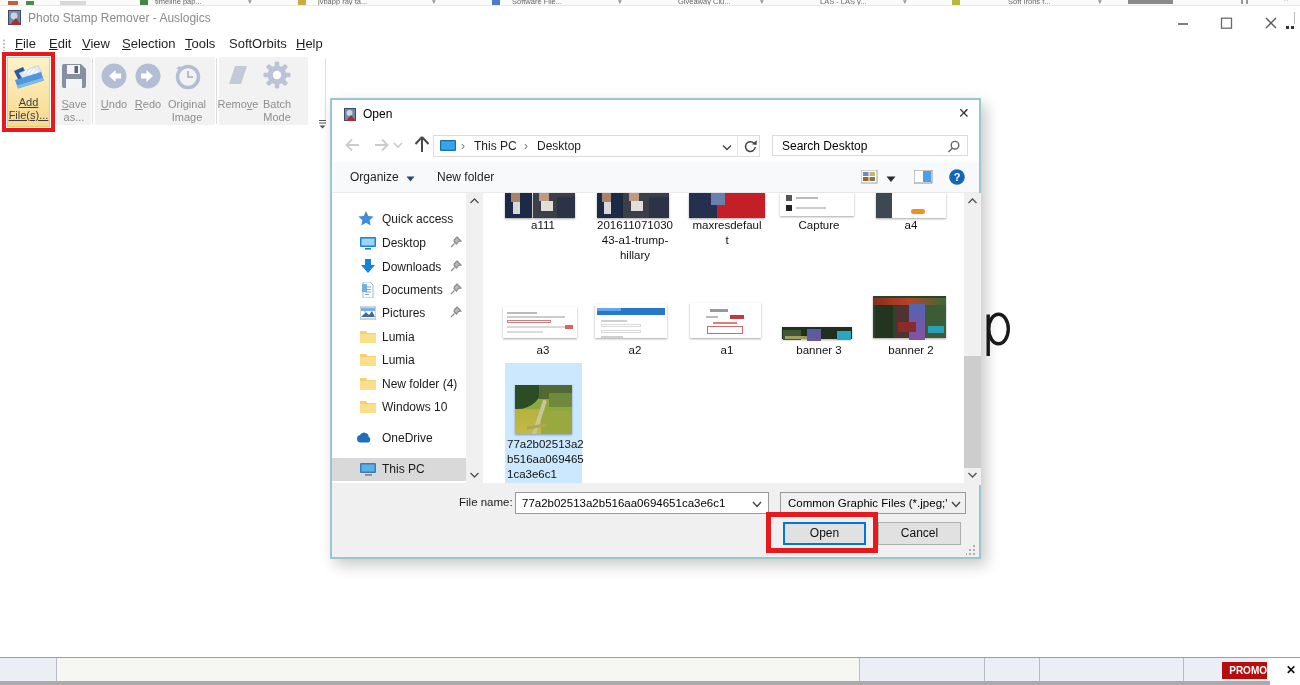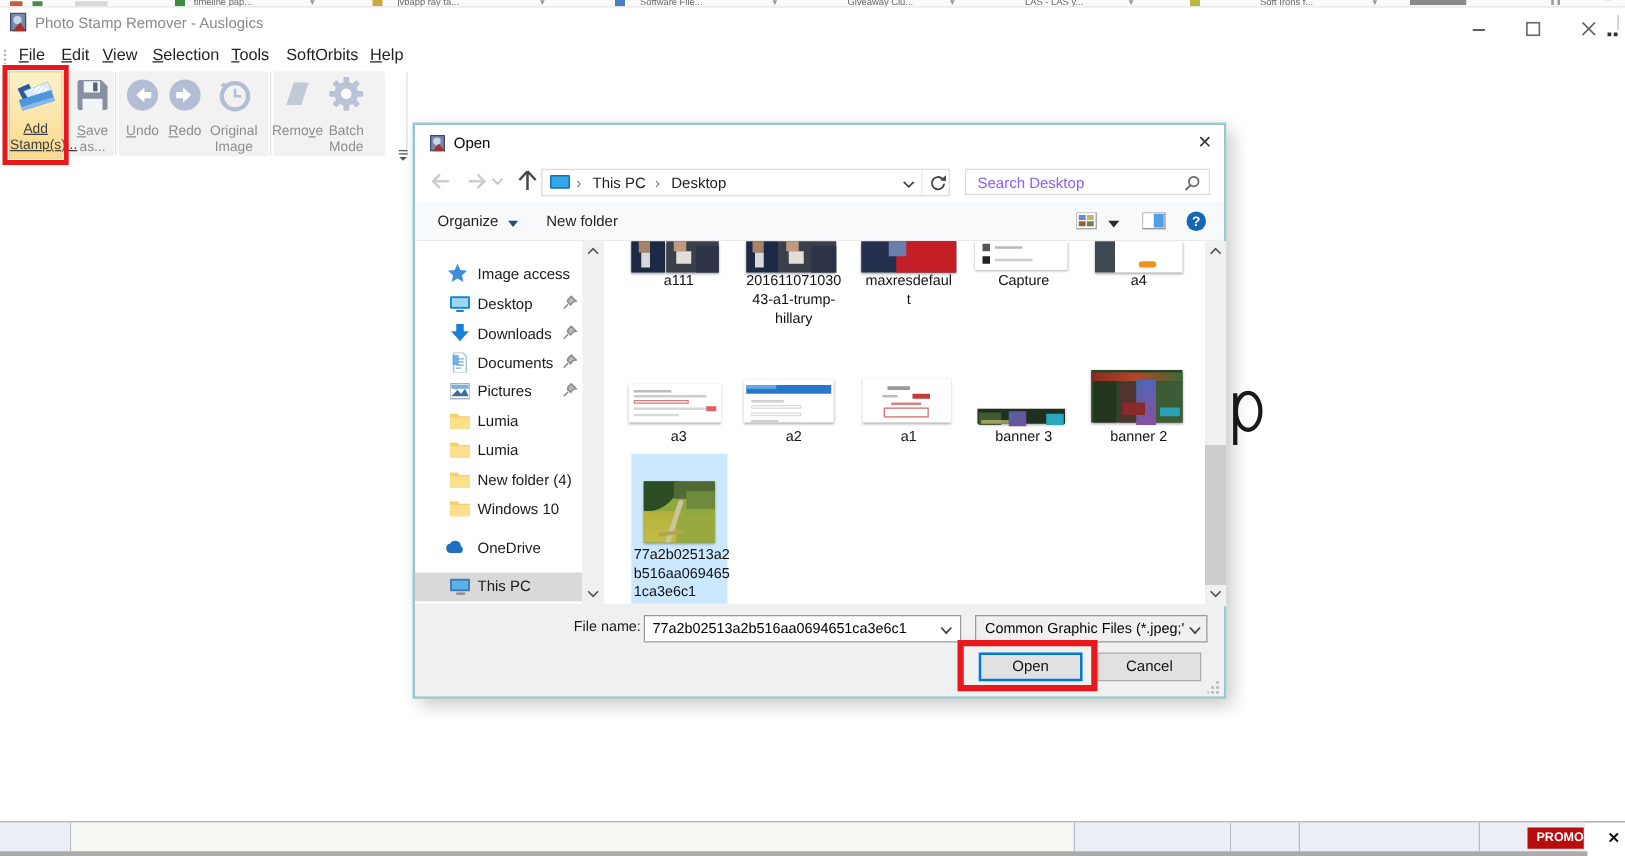--- a/index.html
+++ b/index.html
@@ -138,21 +138,21 @@
     <div class="tsep" style="left:325px"></div>
     <div id="addbtn">
       <svg width="32" height="25" viewBox="0 0 32 25" style="margin-top:6px">
         <path d="M1 7 L10 3 L16 15 L7 19 Z" fill="#2a5a9c"></path>
         <path d="M6 9 L25 1.5 L29 9 L11 17 Z" fill="#dce9f7"></path>
         <path d="M11 9 L15.5 3.5 M14 10 L18.5 4.5 M17 11 L21.5 5.5 M20 12 L24.5 6.5" stroke="#fff" stroke-width="1.3"></path>
         <path d="M6 9 L25 1.5 L29 9 L11 17 Z" fill="none" stroke="#9cb8d8" stroke-width="0.5"></path>
         <path d="M2 16 L28 8 L31 16.5 L5 24.5 Z" fill="#4f96dd"></path>
         <path d="M4 21.5 L29.5 13.8 L31 16.5 L5 24.5 Z" fill="#85b9ea"></path>
       </svg>
-      <div style="margin-top:4px"><u>Add</u><br><u>Stamp(s)...</u></div>
+      <div style="margin-top:4px"><u>Add</u><br><u>File(s)...</u></div>
     </div>
     <div class="tbtn" style="left:56px;width:36px">
       <svg width="30" height="28" viewBox="0 0 30 28" style="margin-top:3px">
         <path d="M3 4 Q3 2 5 2 H22 L27 7 V24 Q27 26 25 26 H5 Q3 26 3 24 Z" fill="#8690a0"></path>
         <rect x="8" y="3" width="13" height="9" fill="#f2f4f8"></rect>
         <rect x="15.5" y="4" width="3.5" height="7" fill="#5a6270"></rect>
         <rect x="7" y="17" width="16" height="9" fill="#f2f4f8"></rect>
       </svg>
       <div class="lbl"><u>S</u>ave<br>as...</div>
     </div>
@@ -254,21 +254,21 @@
         <svg class="abs" style="left:288px;top:8px" width="10" height="8" viewBox="0 0 10 8">
           <path d="M1 1.5 L5 5.5 L9 1.5" stroke="#444" stroke-width="1.4" fill="none"></path>
         </svg>
         <div class="abs" style="left:303px;top:0;width:1px;height:20px;background:#e8e8e8"></div>
         <svg class="abs" style="left:309px;top:3px" width="15" height="15" viewBox="0 0 15 15">
           <path d="M12.3 8 a4.9 4.9 0 1 1 -1.4 -3.9" stroke="#444" stroke-width="1.5" fill="none"></path>
           <path d="M13.8 1.2 L13.6 6 L9 5.2 Z" fill="#444"></path>
         </svg>
       </div>
       <div class="abs" style="left:440px;top:6px;width:196px;height:21px;border:1px solid #dcdcdc;background:#fff">
-        <span class="abs" style="left:9px;top:3px;font-size:12px;color:#8b5cf6">Search Desktop</span>
+        <span class="abs" style="left:9px;top:3px;font-size:12px;color:#000000">Search Desktop</span>
         <svg class="abs" style="left:174px;top:4px" width="13" height="13" viewBox="0 0 13 13">
           <circle cx="8" cy="5.2" r="3.8" stroke="#666" stroke-width="1.4" fill="none"></circle>
           <path d="M5.4 8.2 L1.5 12" stroke="#666" stroke-width="1.4"></path>
         </svg>
       </div>
     </div>
 
     <div id="dlgcmd">
       <span class="abs" style="left:18px;top:8px">Organize</span>
       <svg class="abs" style="left:74px;top:14px" width="9" height="6" viewBox="0 0 9 6">
@@ -295,21 +295,21 @@
         <text x="8" y="12" font-size="11" font-weight="bold" fill="#fff" text-anchor="middle">?</text>
       </svg>
     </div>
 
     <div id="dlgbody">
 
       <div class="nav-item" style="top:15px">
         <svg class="nav-icon" style="left:26px" viewBox="0 0 16 16">
             <path d="M8 0 L10.3 5 L15.6 5.6 L11.6 9.2 L12.7 14.5 L8 11.8 L3.3 14.5 L4.4 9.2 L0.4 5.6 L5.7 5 Z" fill="#3f8cda"></path>
           </svg>
-        <span class="nlbl">Image access</span>
+        <span class="nlbl">Quick access</span>
       </div>
       <div class="nav-item" style="top:39px">
         <svg class="nav-icon" viewBox="0 0 16 16">
             <rect x="0" y="2" width="16" height="10" rx="1" fill="#1583d7"></rect>
             <rect x="1.5" y="3.5" width="13" height="7" fill="#9fd4f5"></rect>
             <rect x="5" y="13" width="6" height="1.6" fill="#1583d7"></rect>
           </svg>
         <span class="nlbl">Desktop</span>
         <svg class="pin" viewBox="0 0 12 12">
             <path d="M7 1 L11 5 L8.5 5.5 L6.5 8 L4 5.5 L4.5 3.5 Z M4.5 7.5 L1 11" stroke="#8a8a8a" stroke-width="1.2" fill="#b9b9b9"></path>

